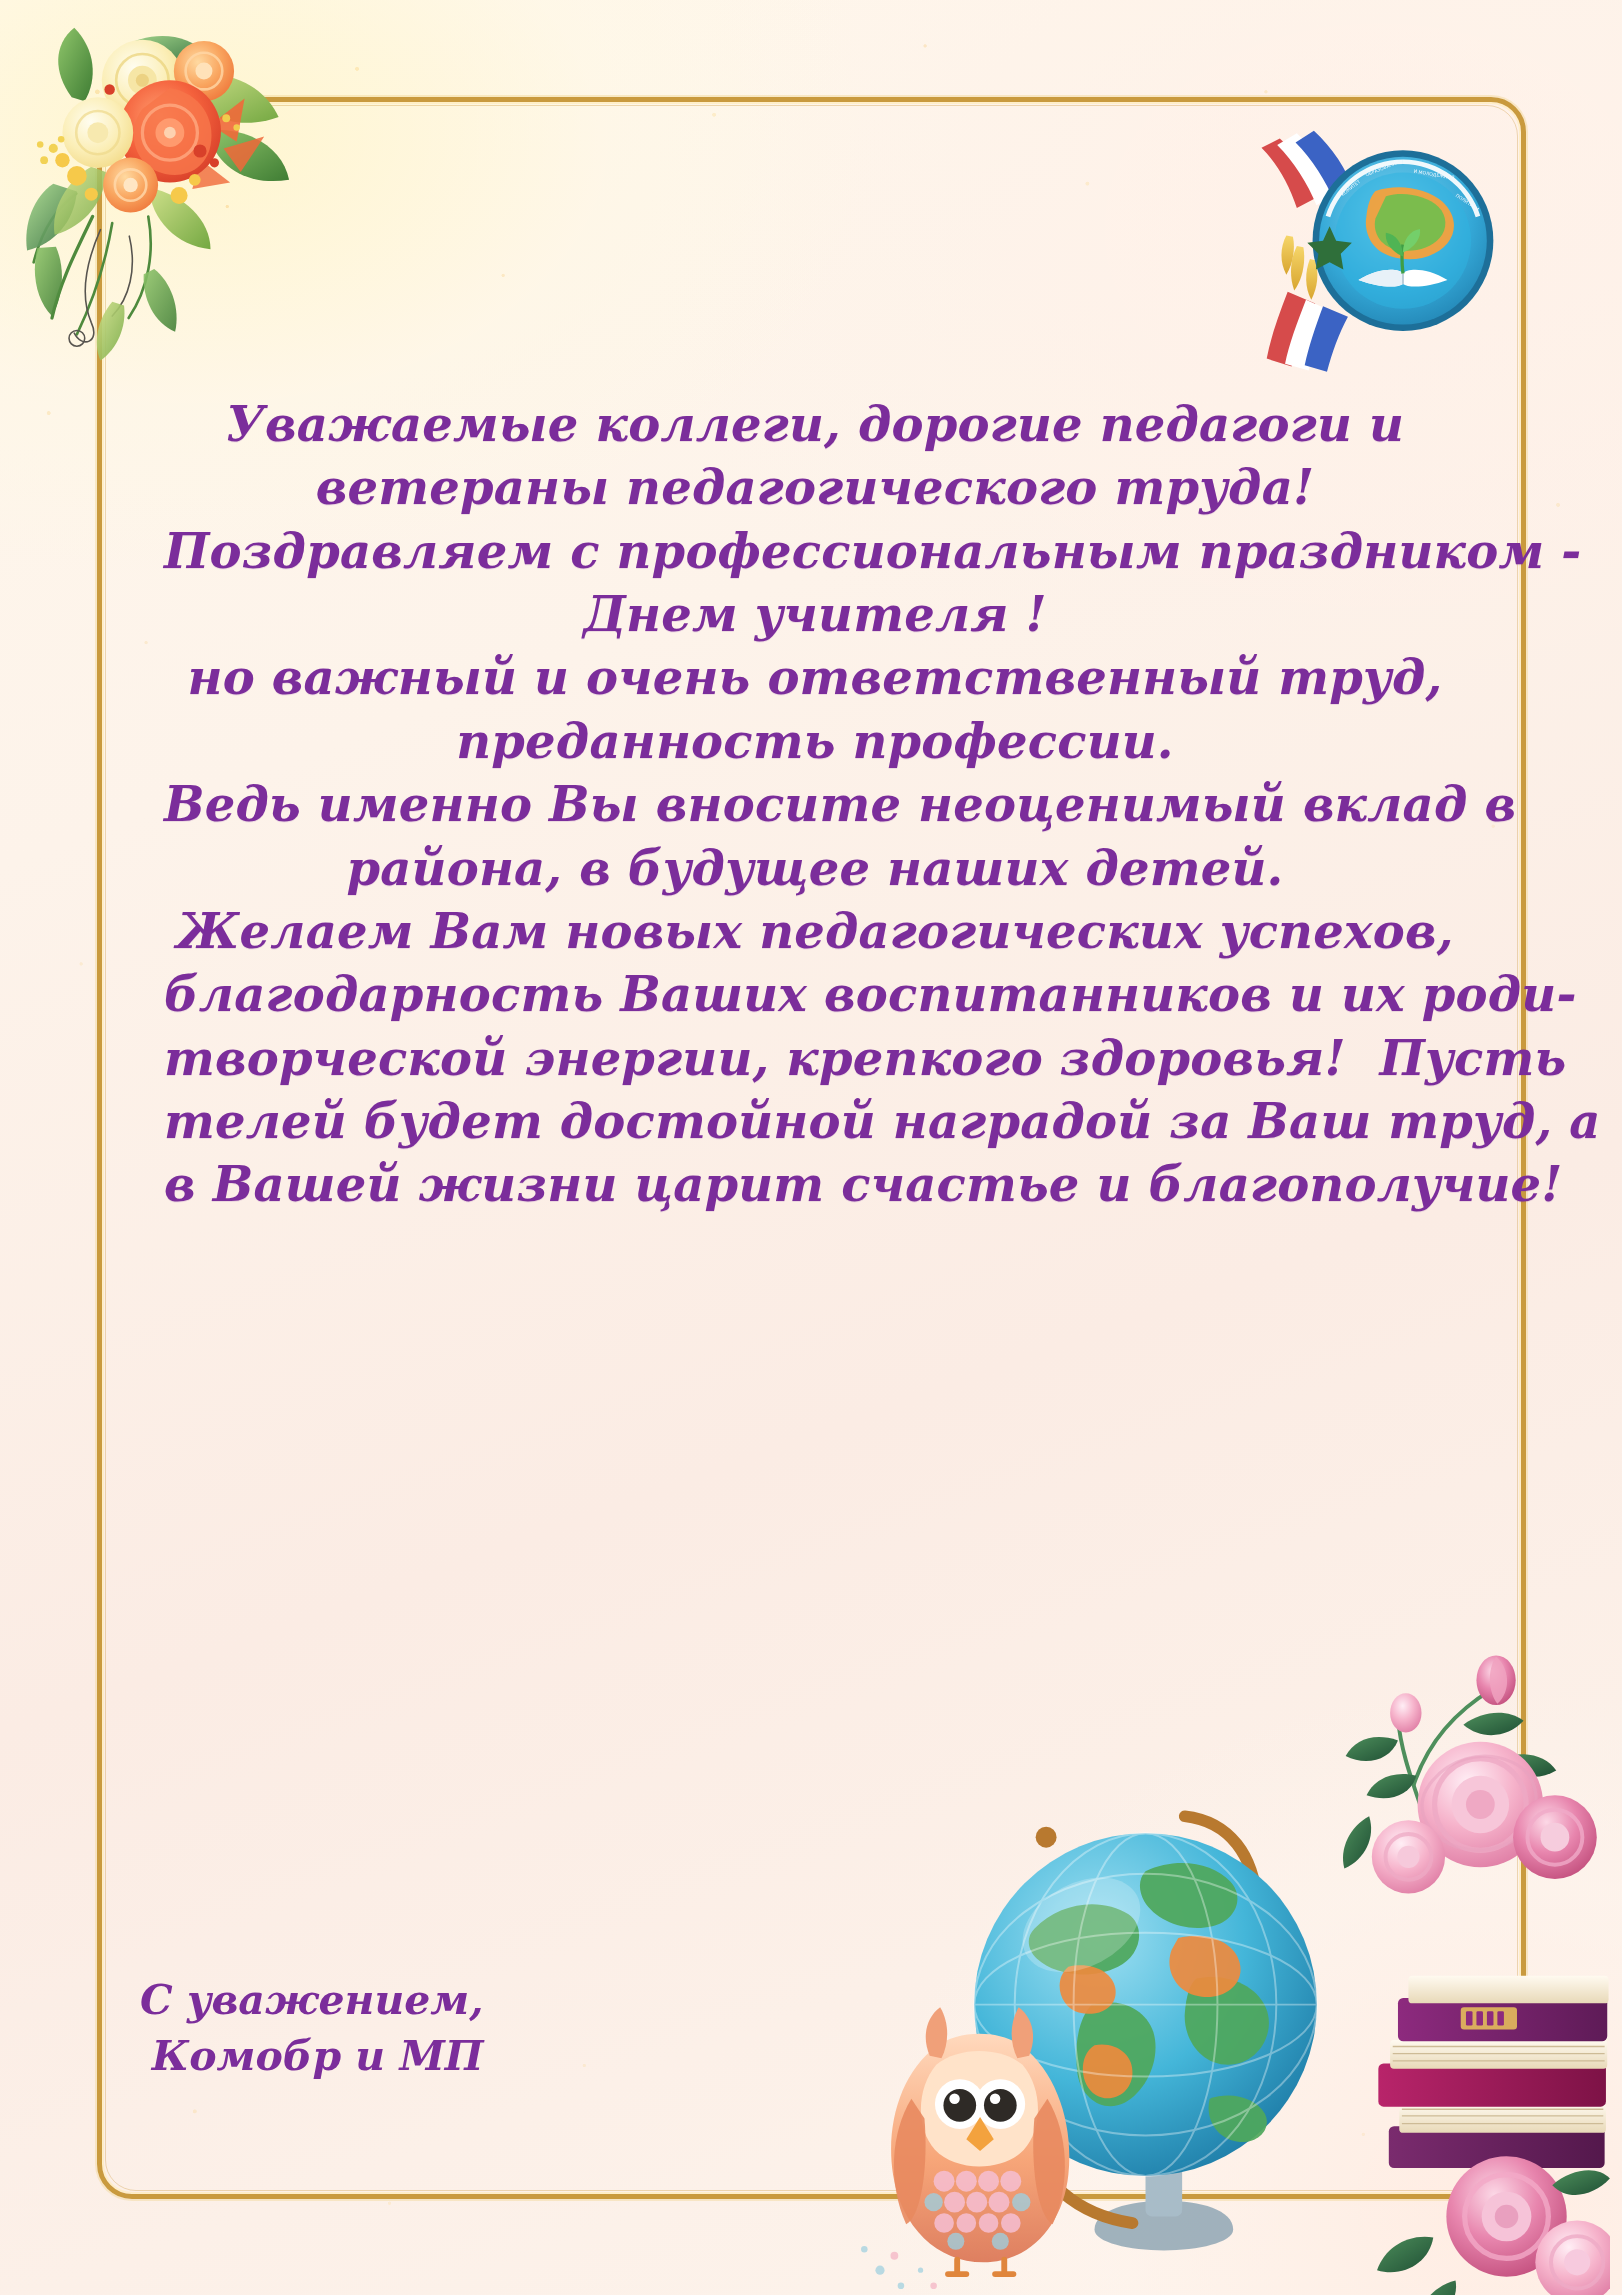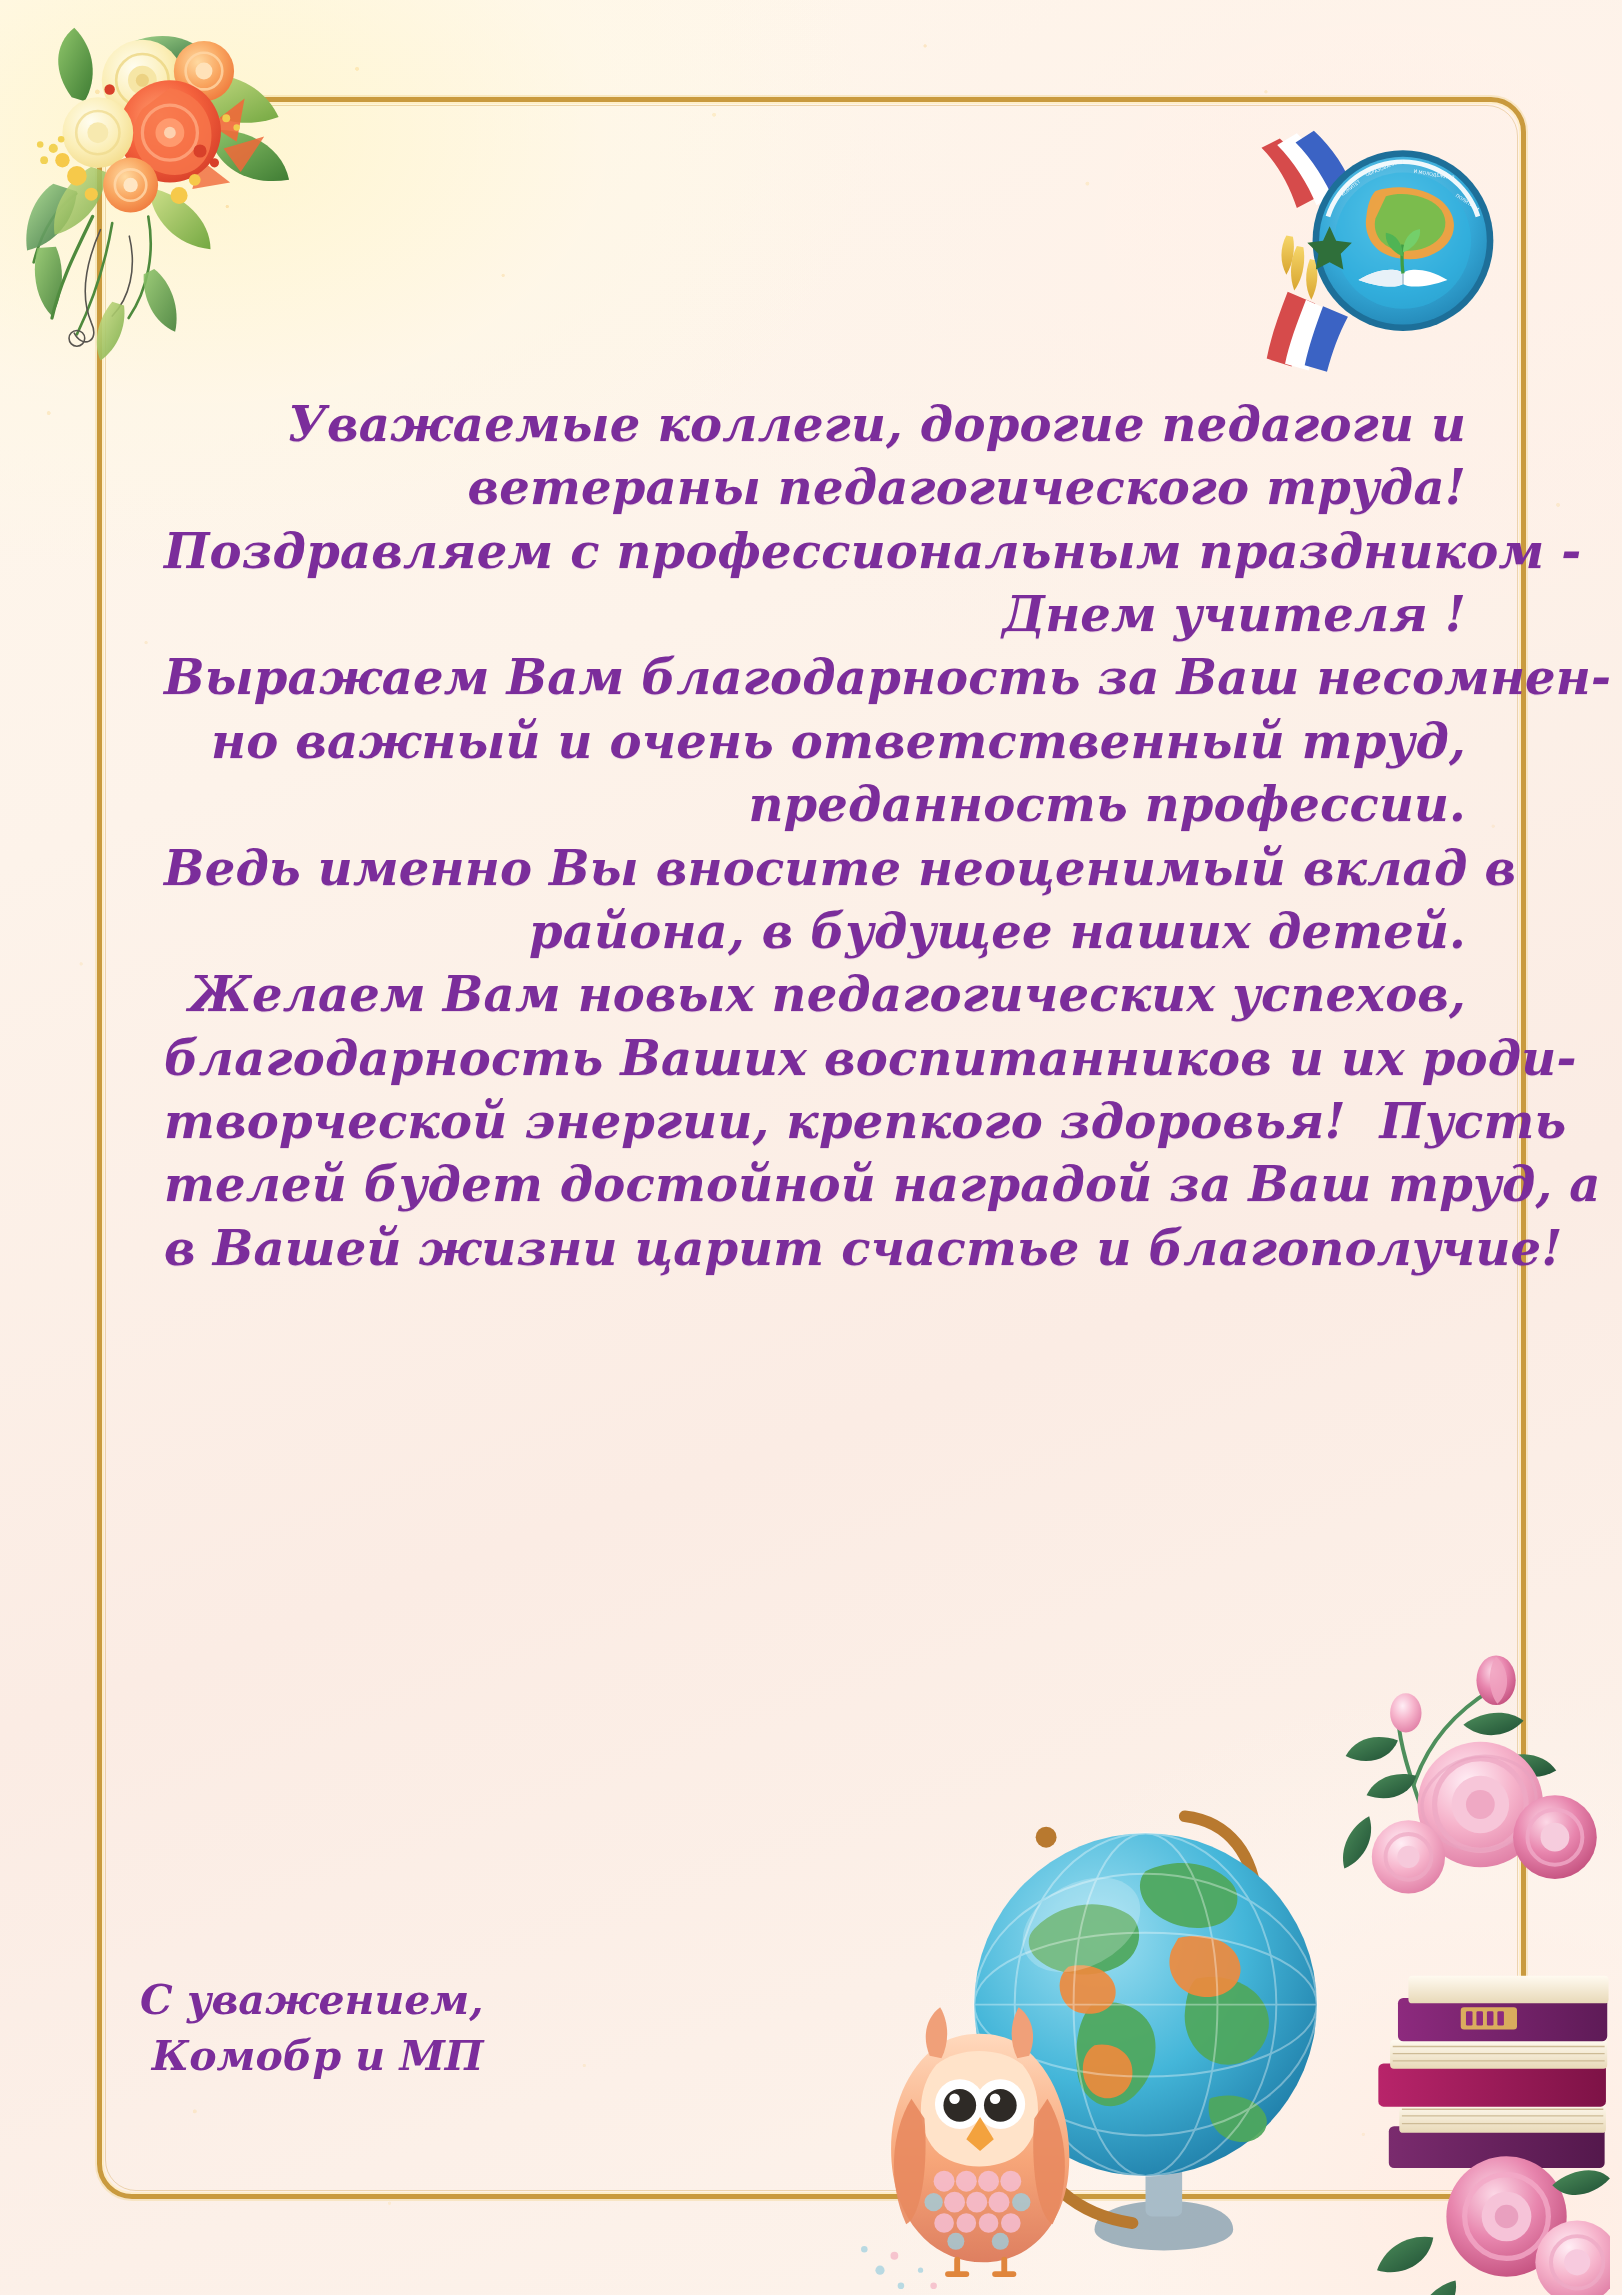--- a/index.html
+++ b/index.html
@@ -107,21 +107,21 @@
     height: 654px;
     pointer-events: none;
   }
 
   
   .greeting {
     position: absolute;
     left: 164px;
     top: 393px;
     width: 1302px;
-    text-align: right;
+    text-align: center;
     color: #7b2d9b;
     font-family: "DejaVu Serif", serif;
     font-style: italic;
     font-weight: 700;
     font-size: 48px;
     line-height: 1.32;
     letter-spacing: 0.2px;
     text-shadow: 0 0.7px 0 rgba(123,45,155,0.12);
     z-index: 5;
   }
@@ -565,21 +565,20 @@
           <circle cx="146" cy="986" r="5"></circle>
       </g>
     </svg>
   </div>
 
   <div class="greeting">
     <div class="line">Уважаемые коллеги, дорогие педагоги и</div>
     <div class="line">ветераны педагогического труда!</div>
     <div class="line">Поздравляем с профессиональным праздником -</div>
     <div class="line">Днем учителя !</div>
-    <div class="line">Выражаем Вам благодарность за Ваш несомнен-</div>
     <div class="line">но важный и очень ответственный труд,</div>
     <div class="line">преданность профессии.</div>
     <div class="line">Ведь именно Вы вносите неоценимый вклад в</div>
     <div class="line">района, в будущее наших детей.</div>
     <div class="line">Желаем Вам новых педагогических успехов,</div>
     <div class="line">благодарность Ваших воспитанников и их роди-</div>
     <div class="line">творческой энергии, крепкого здоровья!  Пусть</div>
     <div class="line">телей будет достойной наградой за Ваш труд, а</div>
     <div class="line">в Вашей жизни царит счастье и благополучие!</div>
   </div>

